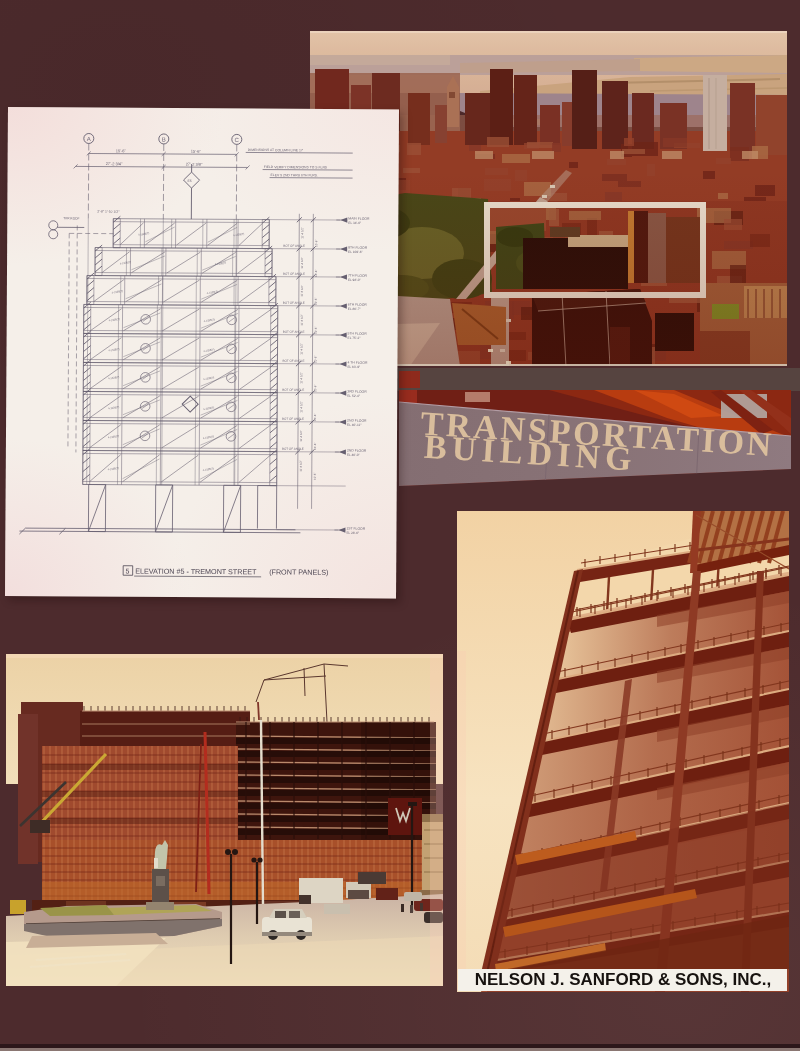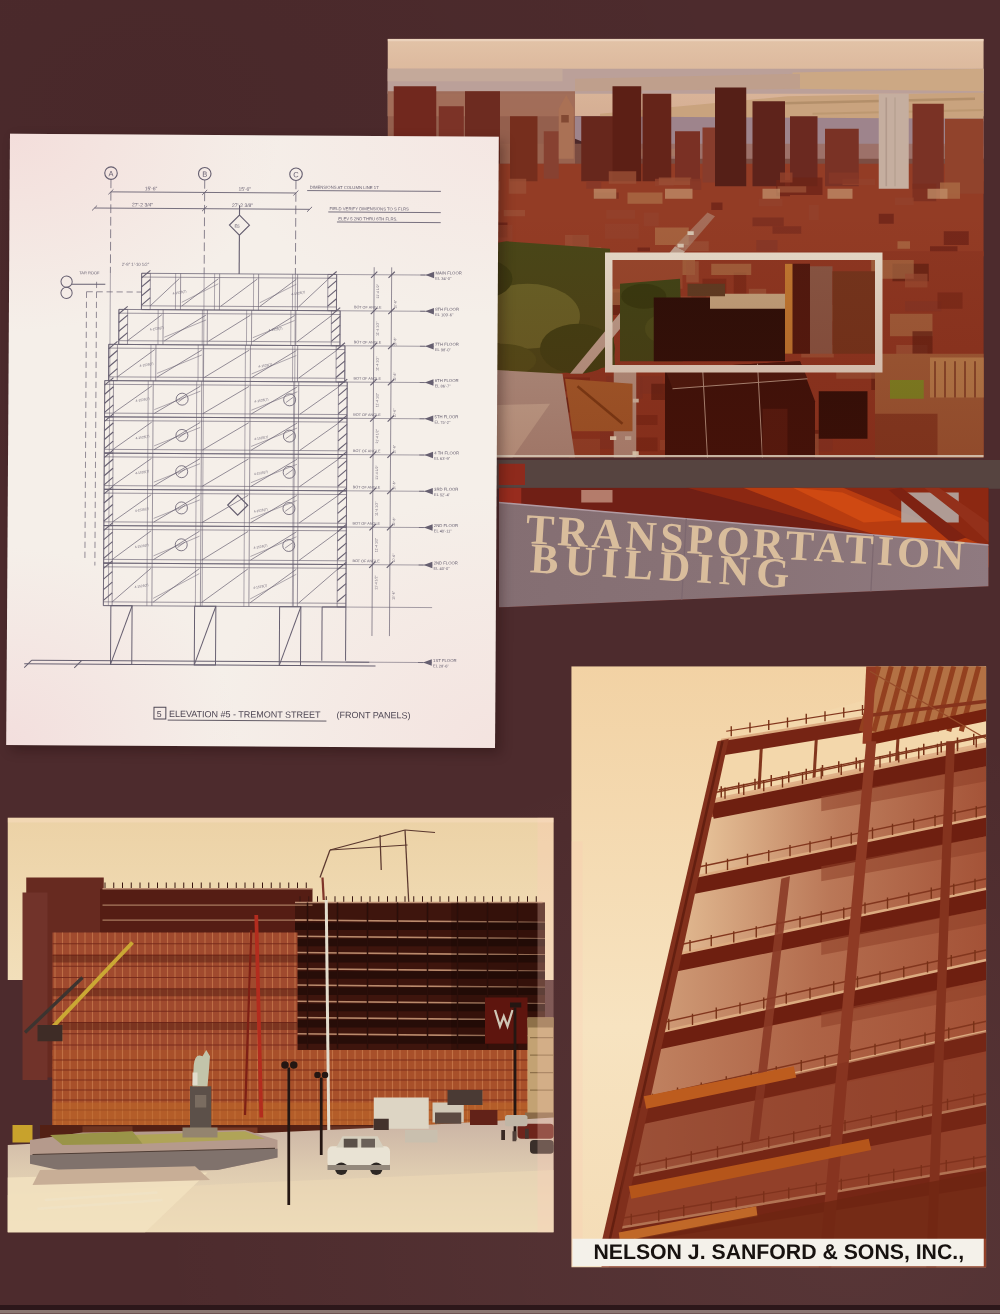--- a/index.html
+++ b/index.html
@@ -1109,21 +1109,21 @@
 <rect x="398" y="238" width="18" height="9" rx="2" fill="#c0b6a6"></rect>
 <rect x="148" y="204" width="4" height="10" fill="#e2dccc"></rect>
 <rect x="395" y="250" width="3" height="8" fill="#3a2a24"></rect>
 <rect x="404" y="251" width="3" height="8" fill="#50403a"></rect>
 <rect x="414" y="249" width="3" height="8" fill="#44342e"></rect>
 <rect x="424" y="0" width="13" height="332" fill="rgba(255,205,185,0.28)"></rect>
 <rect x="0" y="0" width="437" height="4" fill="rgba(255,230,210,0.3)"></rect>
 </svg>
 </div>
 
-<div class="abs" style="left:457px;top:533px;width:332px;height:481px;">
+<div class="abs" style="left:457px;top:511px;width:332px;height:481px;">
 <svg width="332" height="481" viewBox="0 0 332 481">
 <defs>
         <linearGradient id="sky3" x1="0" y1="0" x2="0" y2="1">
           <stop offset="0" stop-color="#f2d2a4"></stop>
           <stop offset="0.6" stop-color="#f7e3c0"></stop>
           <stop offset="1" stop-color="#f4dcb6"></stop>
         </linearGradient>
         <linearGradient id="wfade3" x1="0" y1="0" x2="1" y2="0">
           <stop offset="0" stop-color="#edcda2"></stop>
           <stop offset="0.5" stop-color="#edcda2" stop-opacity="0.38"></stop>

